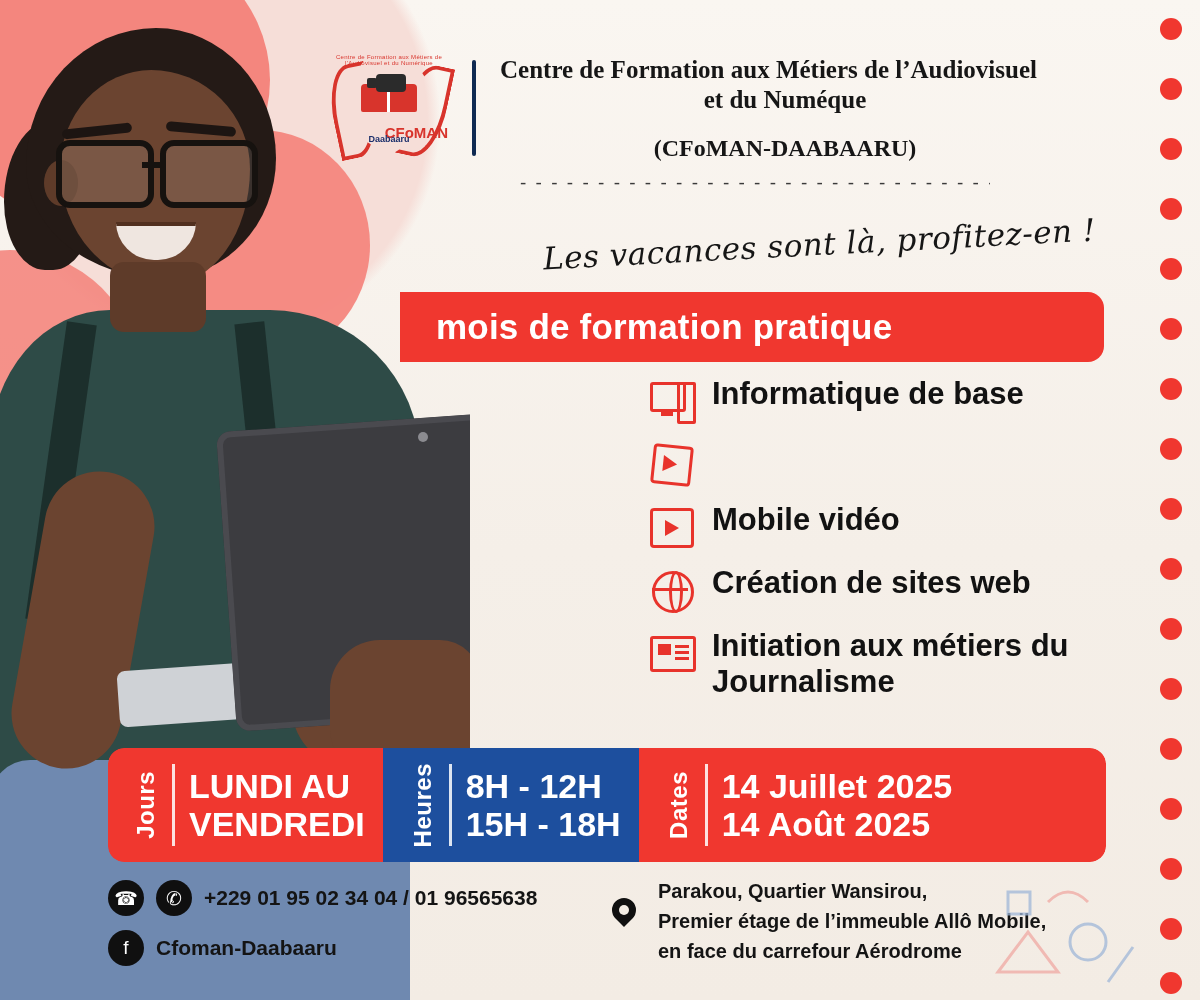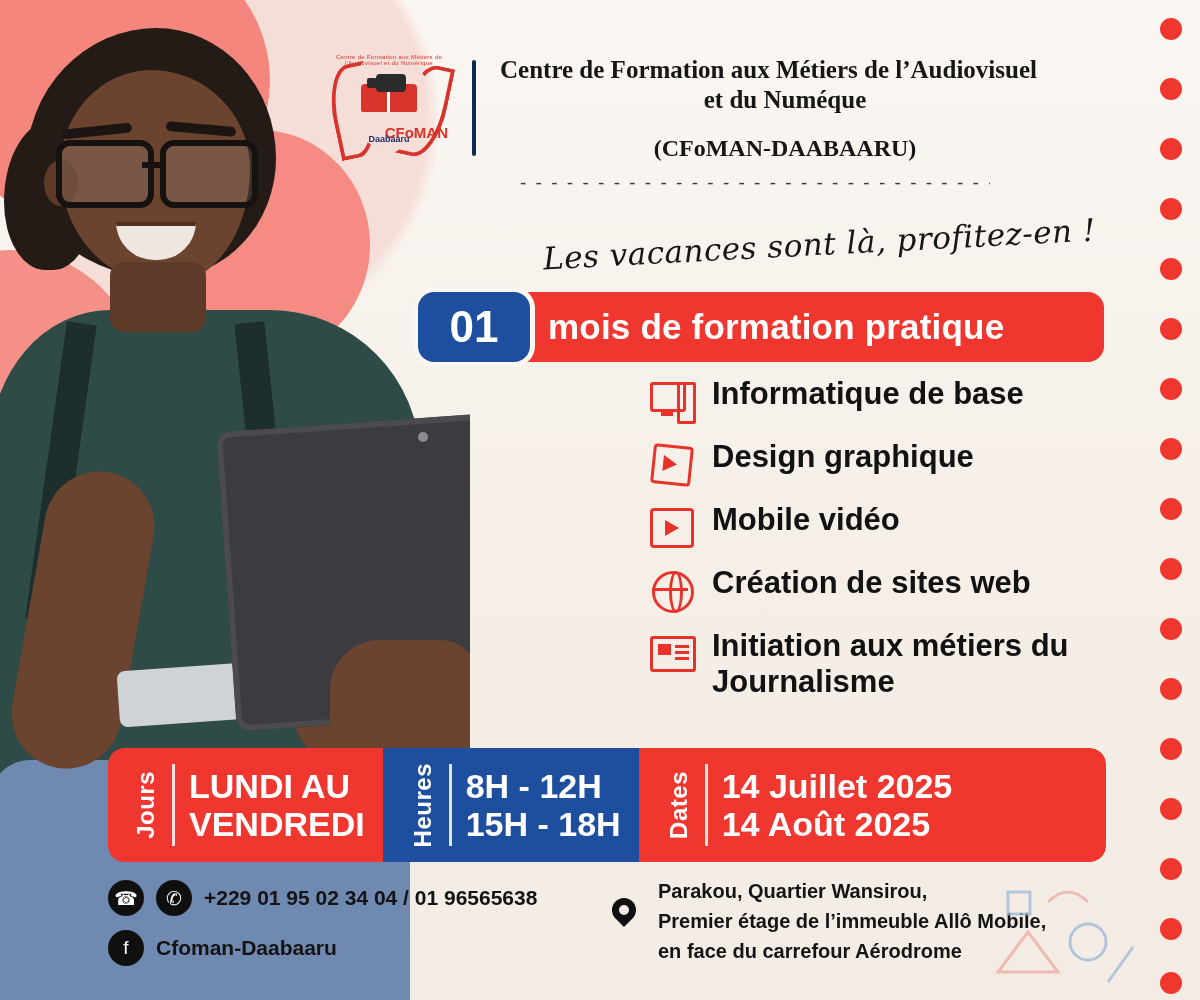--- a/index.html
+++ b/index.html
@@ -333,37 +333,35 @@
       </div>
       <div class="l2">(CFoMAN-DAABAARU)</div>
     </div>
   </div>
 
   <div class="dashline">- - - - - - - - - - - - - - - - - - - - - - - - - - - - - - - - - - -</div>
 
   <div class="tagline">Les vacances sont là, profitez-en !</div>
 
   <div class="banner">
-    <div class="num">01</div>
     <div class="txt">mois de formation pratique</div>
   </div>
 
   <div class="courses">
     <div class="course">
       <div class="ico">
           <span class="ic-monitor"></span>
           <span class="ic-tower"></span>
         </div>
       <div class="lbl">Informatique de base</div>
     </div>
     <div class="course">
       <div class="ico">
           <span class="ic-pen"></span>
         </div>
-      <div class="lbl">Design graphique</div>
     </div>
     <div class="course">
       <div class="ico">
           <span class="ic-film"></span>
         </div>
       <div class="lbl">Mobile vidéo</div>
     </div>
     <div class="course">
       <div class="ico">
           <span class="ic-globe"></span>

